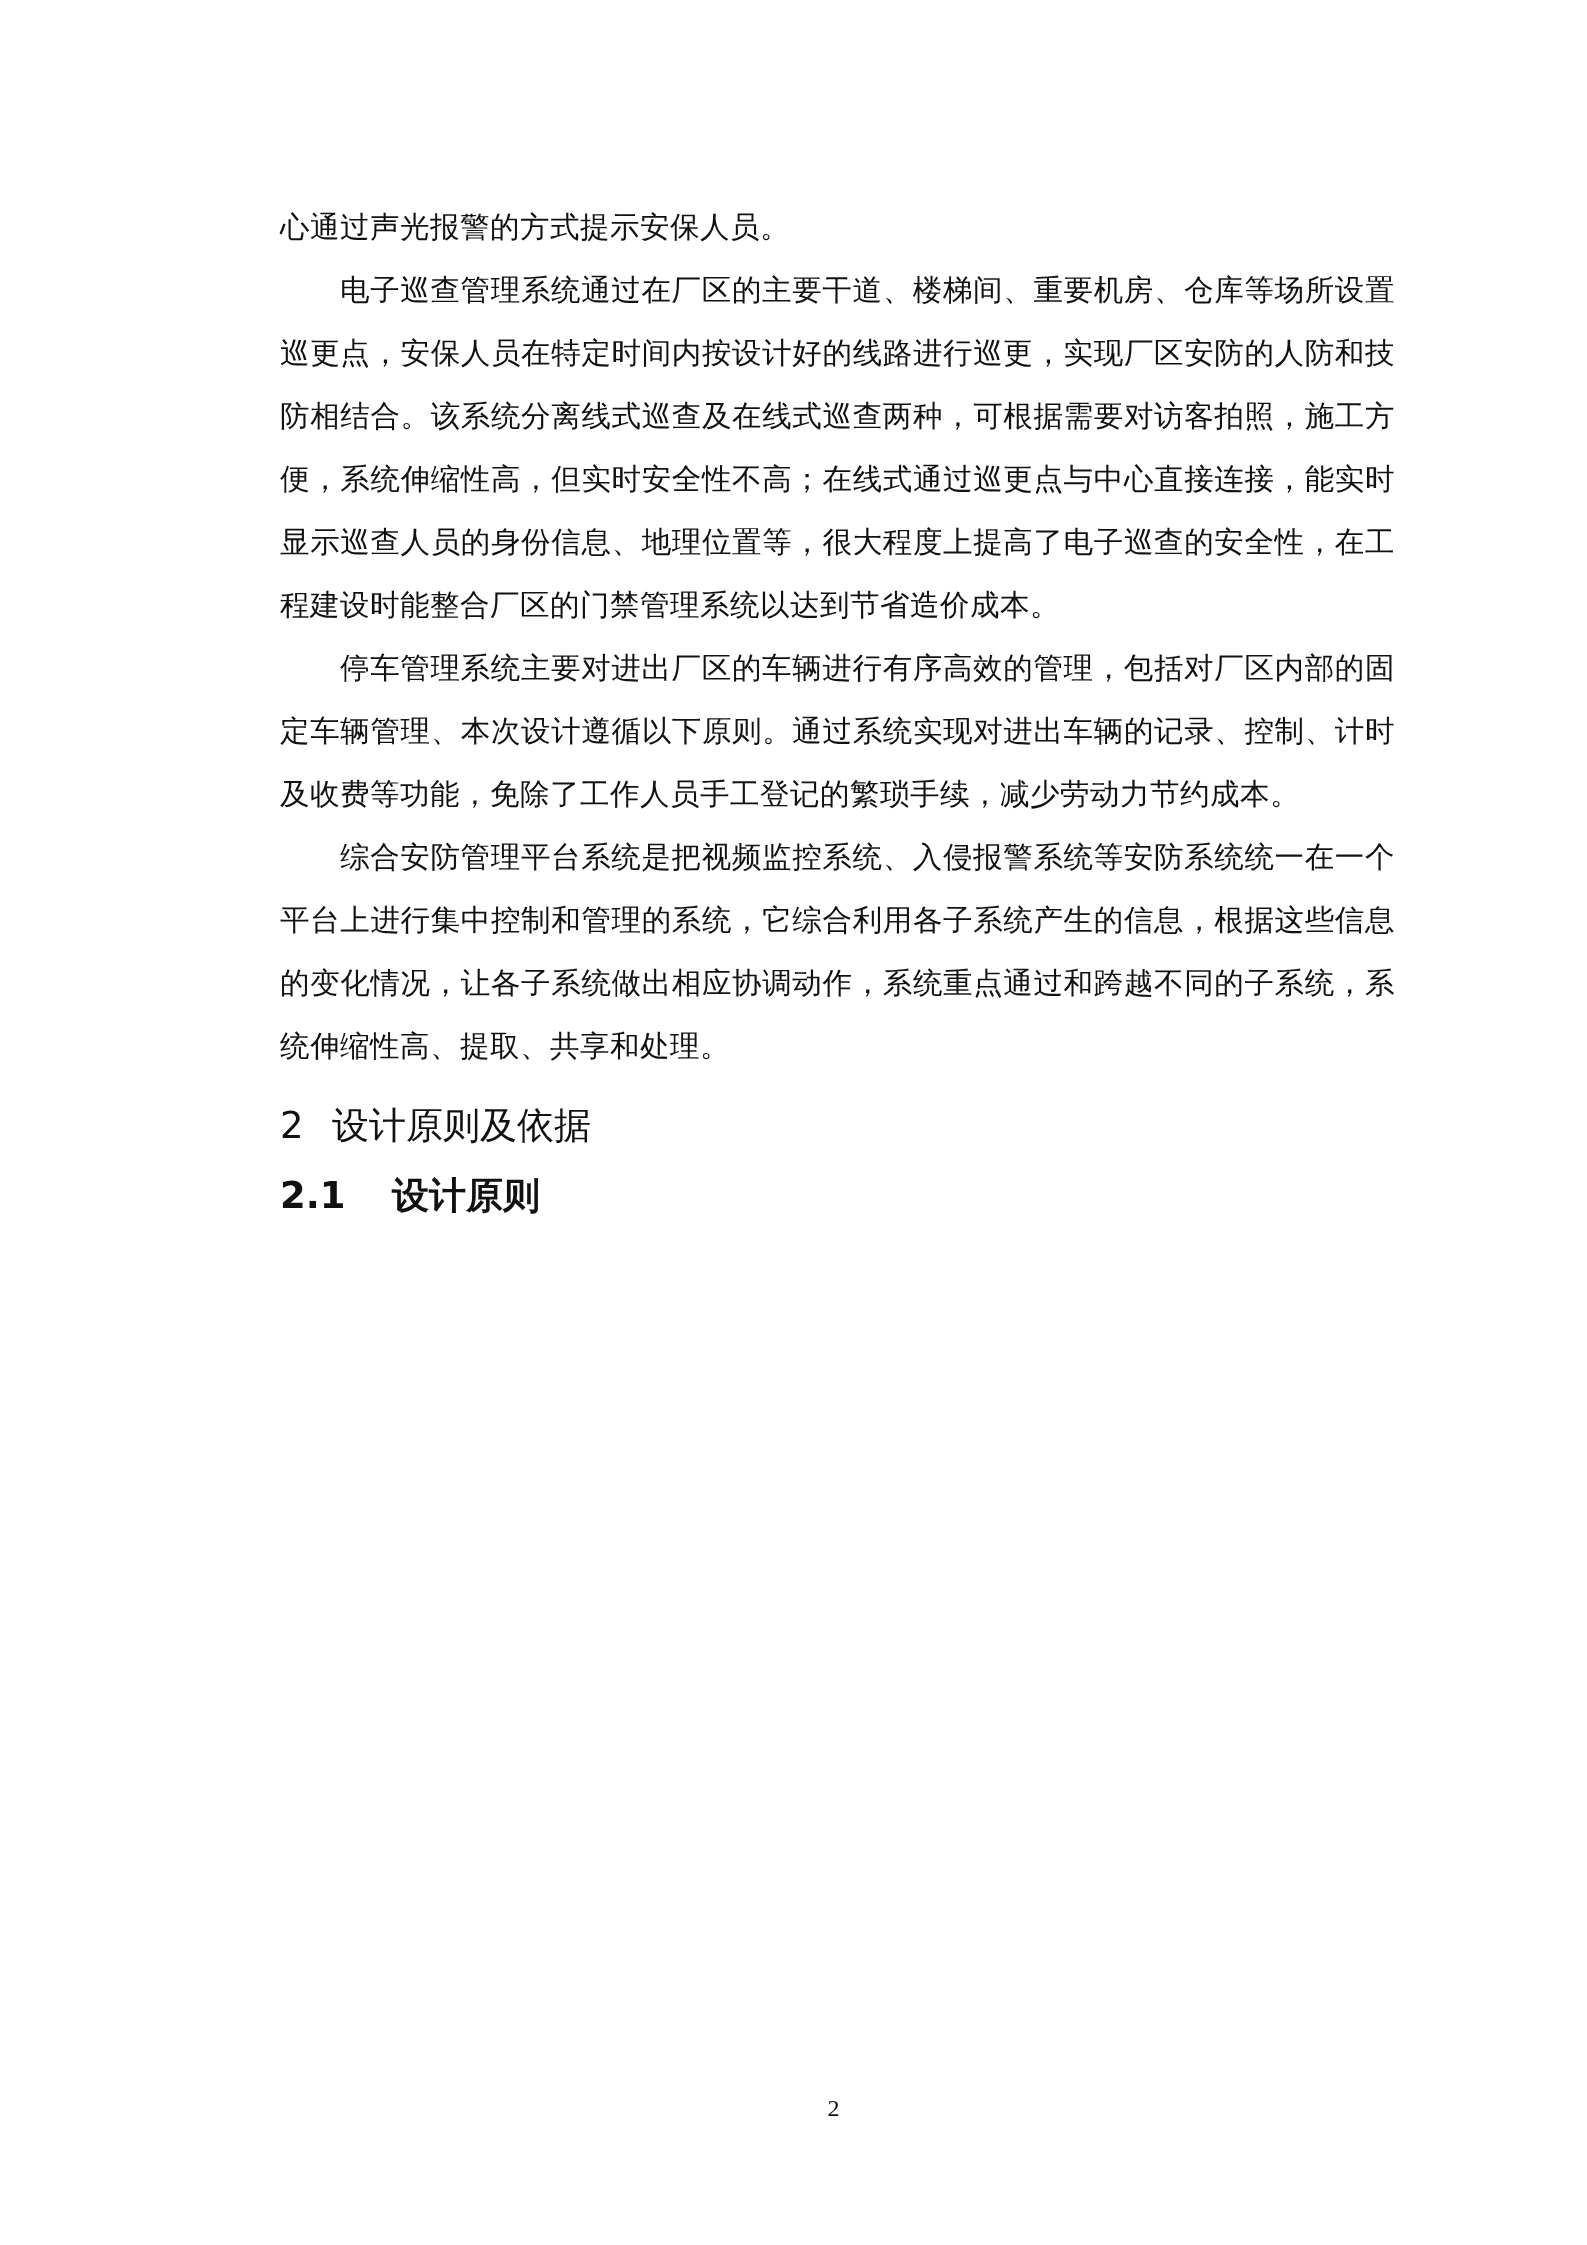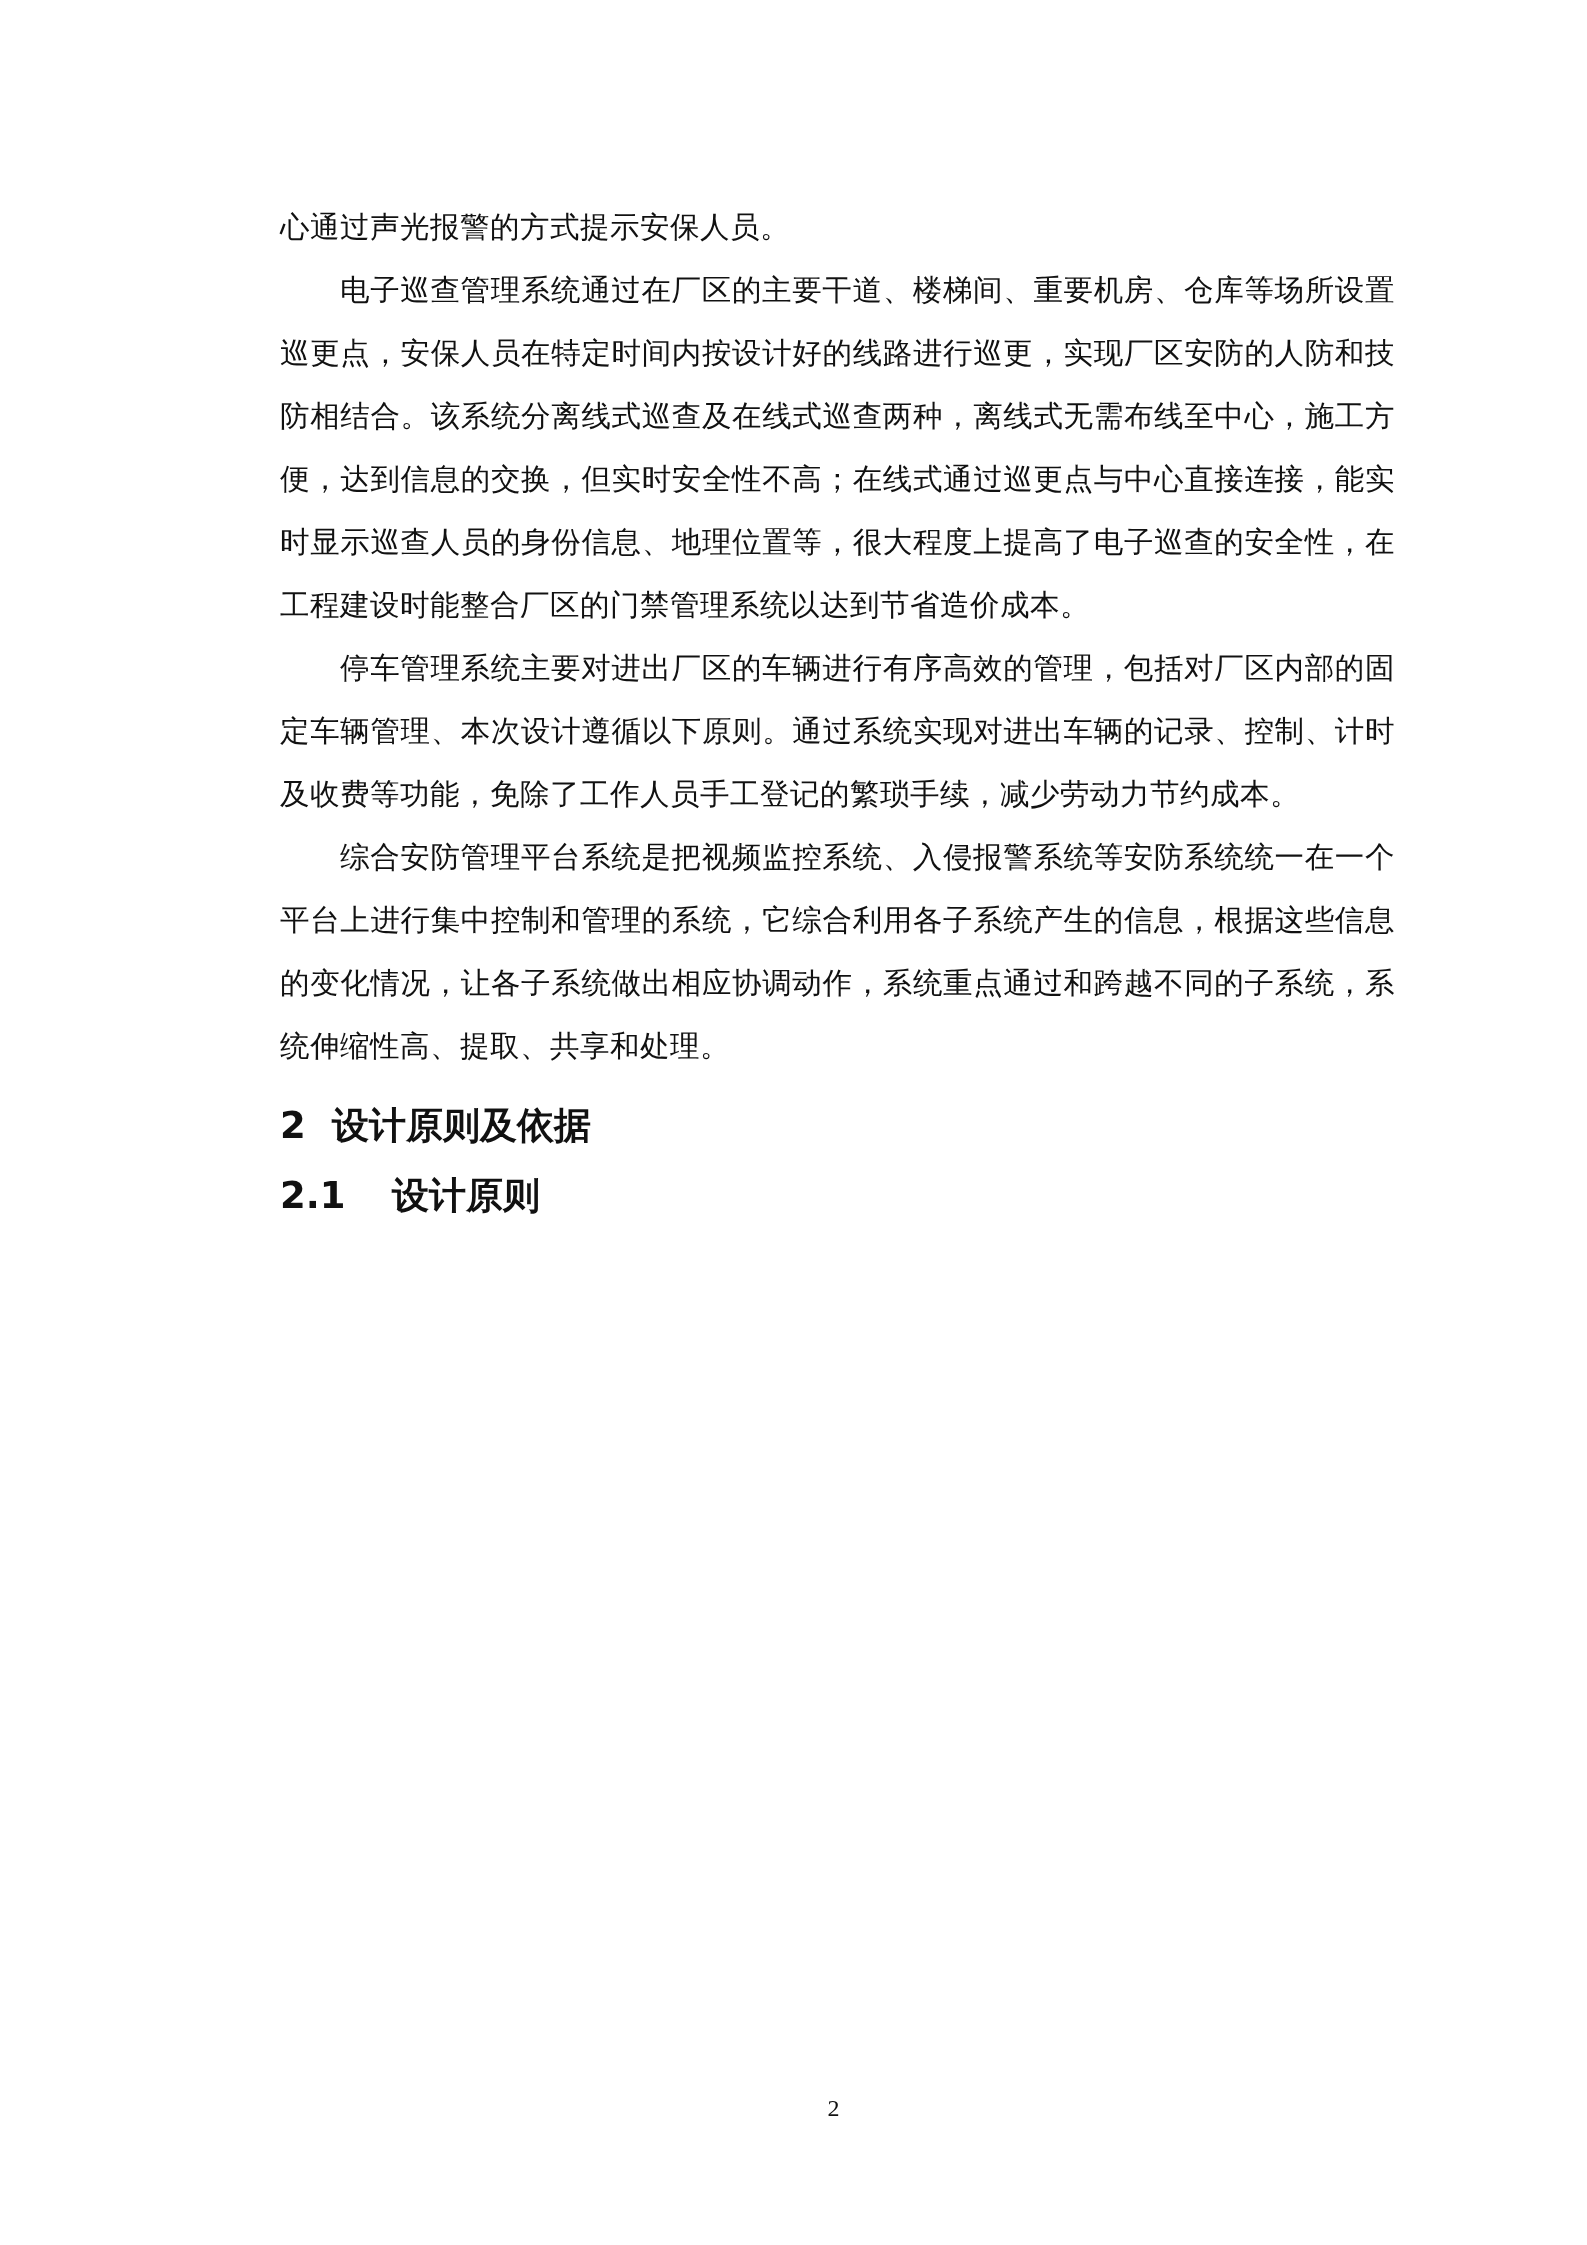--- a/index.html
+++ b/index.html
@@ -4,35 +4,35 @@
 <style>
   html, body { margin: 0; padding: 0; background: #ffffff; }
   body { width: 1587px; height: 2245px; position: relative; overflow: hidden;
          font-family: "DejaVu Serif", "Liberation Serif", serif; color: #111111; }
   .page { position: absolute; left: 0; top: 0; width: 1587px; height: 2245px; background: #ffffff; margin-left: 40px; }
   .content { position: absolute; left: 240px; top: 196px; width: 1115px; }
   .para { margin: 0; font-size: 29.5px; line-height: 63px; text-align: justify;
           text-justify: inter-character; letter-spacing: 0.5px; }
   .indent { text-indent: 60px; }
   .h1 { font-family: "DejaVu Sans", "Liberation Sans", sans-serif; font-size: 37px;
-        line-height: 60px; margin: 18px 0 10px 0; font-weight: bold; }
+        line-height: 60px; margin: 18px 0 10px 0; font-weight: normal; }
   .h1 .num { display: inline-block; width: 52px; }
   .h2 { font-family: "DejaVu Sans", "Liberation Sans", sans-serif; font-size: 37px;
         line-height: 60px; margin: 0 0 10px 0; font-weight: bold; }
   .h2 .num { display: inline-block; width: 112px; }
   .page-number { position: absolute; left: 0; width: 1587px; top: 2095px; text-align: center;
                  font-family: "Liberation Serif", "DejaVu Serif", serif; font-size: 24px; }
 </style>
 </head>
 <body>
 
 <div class="page">
   <div class="content">
     <p class="para">心通过声光报警的方式提示安保人员。</p>
-    <p class="para indent">电子巡查管理系统通过在厂区的主要干道、楼梯间、重要机房、仓库等场所设置巡更点，安保人员在特定时间内按设计好的线路进行巡更，实现厂区安防的人防和技防相结合。该系统分离线式巡查及在线式巡查两种，离线式无需布线至中心，施工方便，达到信息的交换，但实时安全性不高；在线式通过巡更点与中心直接连接，能实时显示巡查人员的身份信息、地理位置等，很大程度上提高了电子巡查的安全性，在工程建设时能整合厂区的门禁管理系统以达到节省造价成本。</p>
+    <p class="para indent">电子巡查管理系统通过在厂区的主要干道、楼梯间、重要机房、仓库等场所设置巡更点，安保人员在特定时间内按设计好的线路进行巡更，实现厂区安防的人防和技防相结合。该系统分离线式巡查及在线式巡查两种，可根据需要对访客拍照，施工方便，系统伸缩性高，但实时安全性不高；在线式通过巡更点与中心直接连接，能实时显示巡查人员的身份信息、地理位置等，很大程度上提高了电子巡查的安全性，在工程建设时能整合厂区的门禁管理系统以达到节省造价成本。</p>
     <p class="para indent">停车管理系统主要对进出厂区的车辆进行有序高效的管理，包括对厂区内部的固定车辆管理、本次设计遵循以下原则。通过系统实现对进出车辆的记录、控制、计时及收费等功能，免除了工作人员手工登记的繁琐手续，减少劳动力节约成本。</p>
     <p class="para indent">综合安防管理平台系统是把视频监控系统、入侵报警系统等安防系统统一在一个平台上进行集中控制和管理的系统，它综合利用各子系统产生的信息，根据这些信息的变化情况，让各子系统做出相应协调动作，系统重点通过和跨越不同的子系统，系统伸缩性高、提取、共享和处理。</p>
 
     <h1 class="h1">
       <span class="num">2</span><span>设计原则及依据</span>
     </h1>
 
     <h2 class="h2">
       <span class="num">2.1</span><span>设计原则</span>
     </h2>

